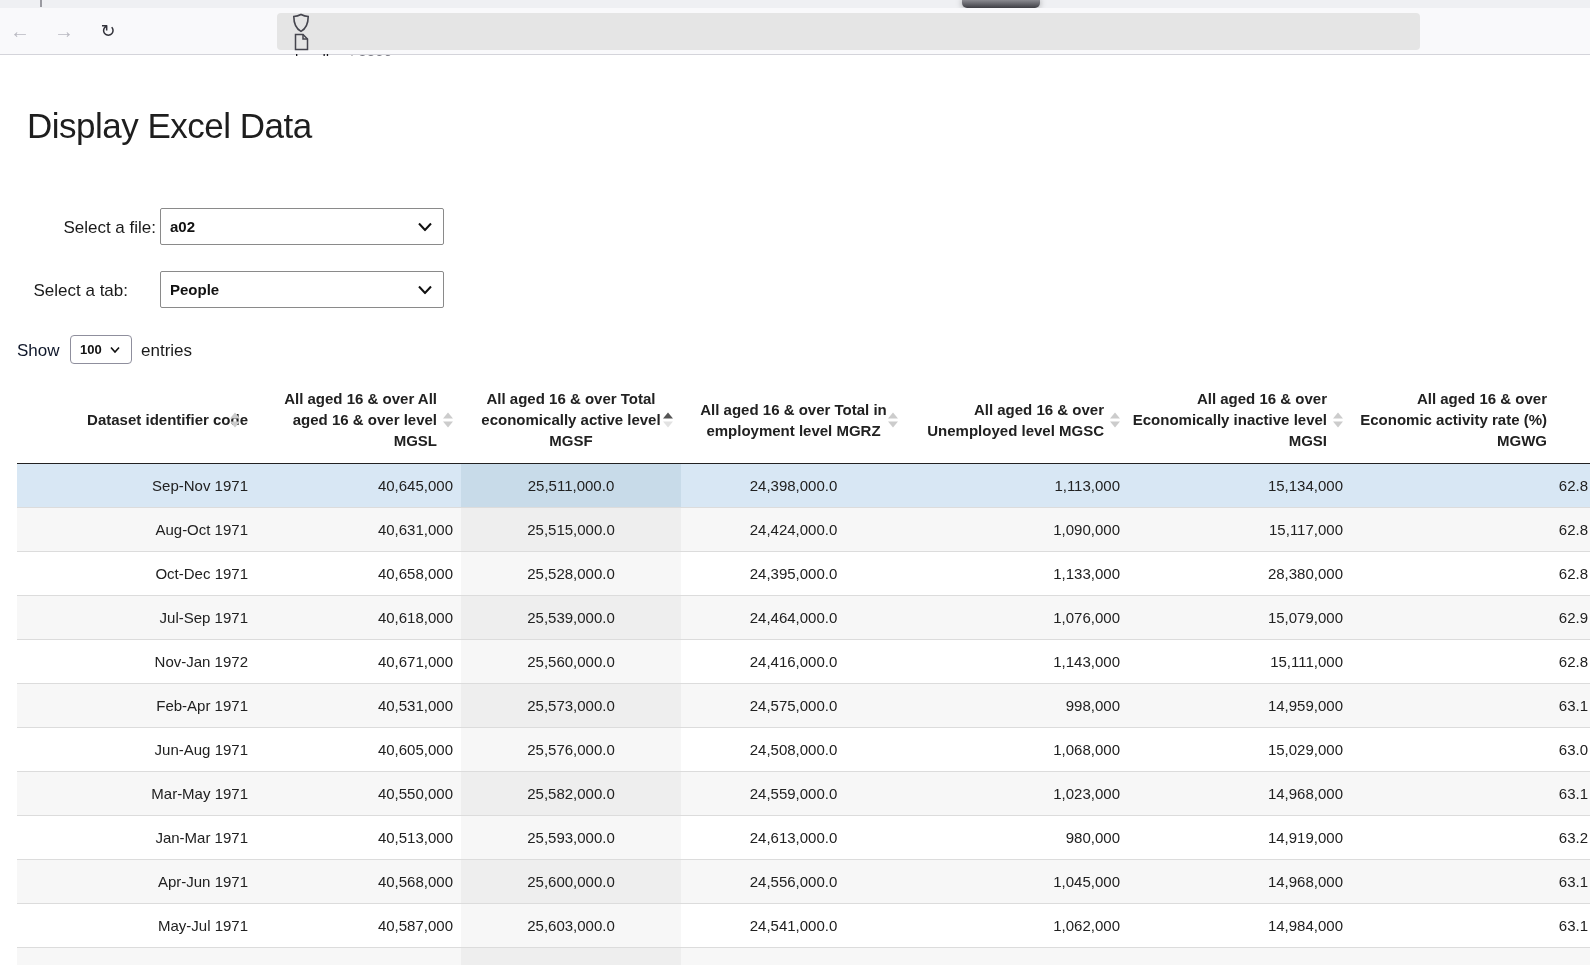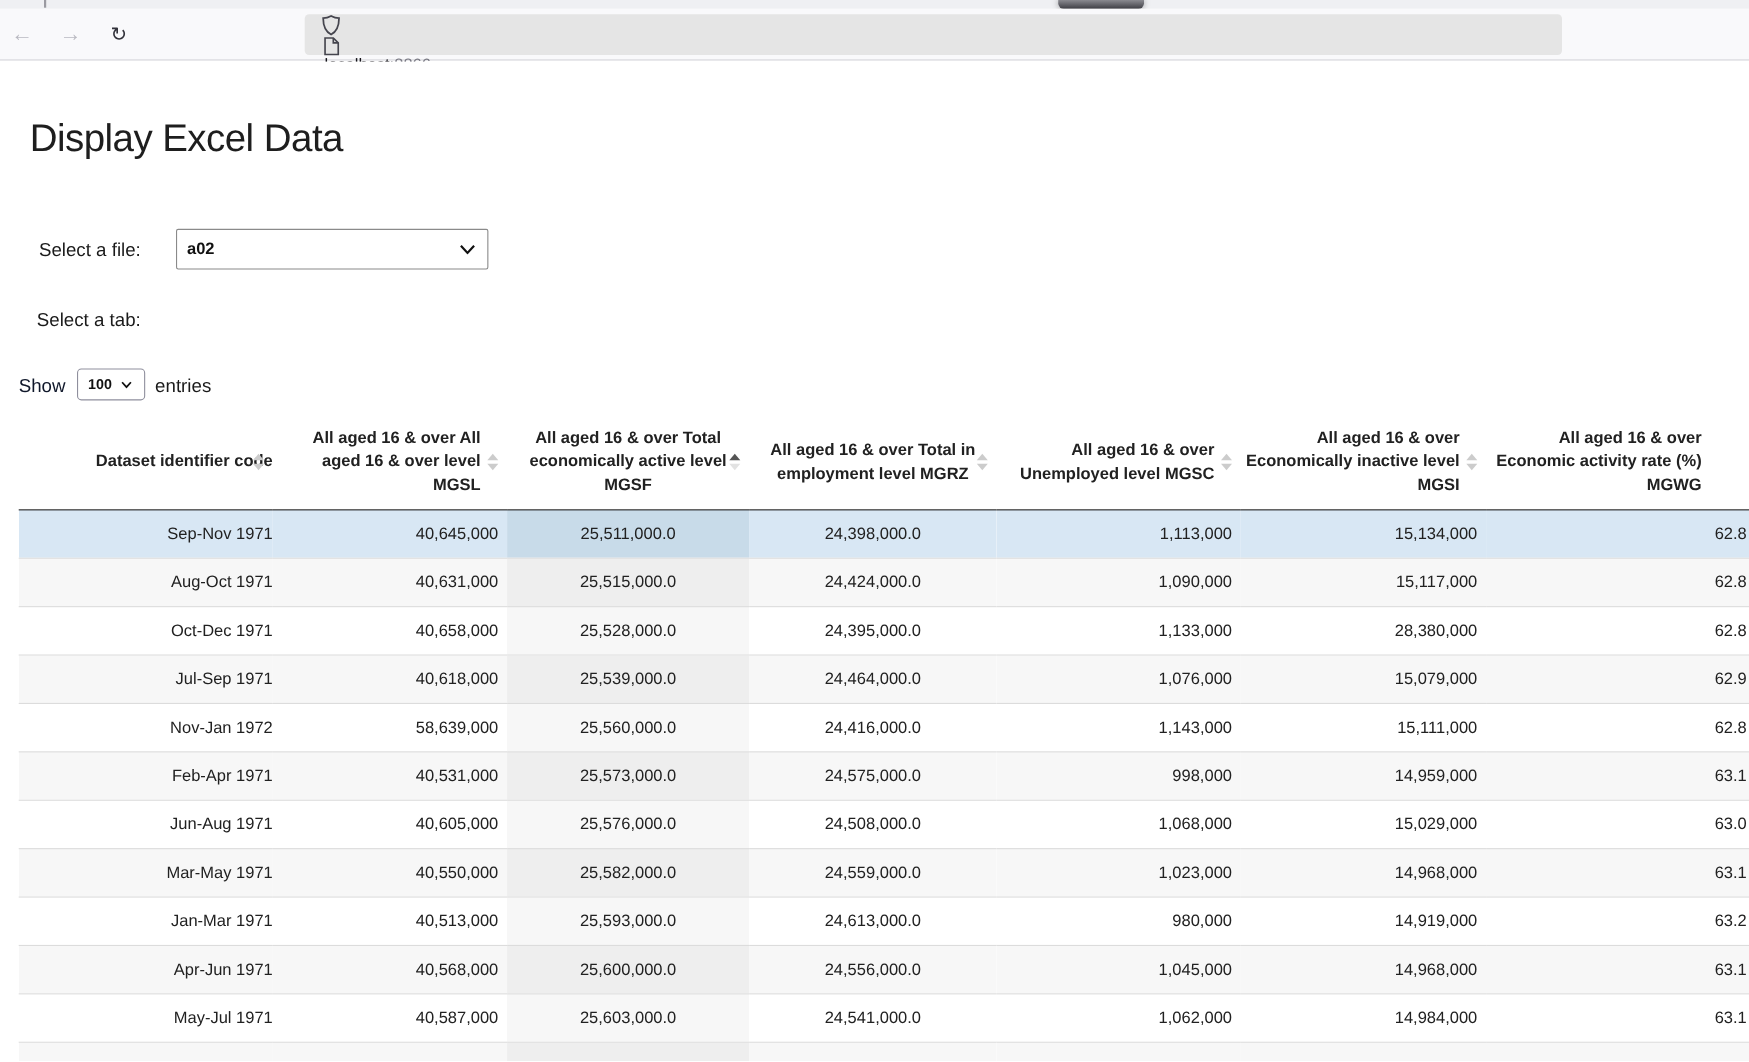--- a/index.html
+++ b/index.html
@@ -28,21 +28,21 @@
   #zoom-pill { margin-left:auto; background:#fff; border-radius:4px; padding:12px 11px;
     font-size:13px; color:#2a2a33; }
   #star-btn { margin-left:16px; margin-right:4px; font-size:20px; color:#4f4f59; line-height:1; }
 
   
   #content { position:absolute; top:56px; left:0; width:1590px; height:909px; background:#fff; overflow:hidden; }
   #page-title { position:absolute; left:27px; top:50px; font-size:35px; font-weight:400;
     color:#1e1e1e; letter-spacing:-0.5px; }
 
   .sel-label { position:absolute; left:0; width:128px; text-align:right; font-size:17px; color:#1a1a1a; }
-  #file-label { top:162px; }
+  #file-label { top:162px;margin-left:28px; }
   #tab-label  { top:225px; }
   .big-select-wrap { position:absolute; left:140px; width:284px; height:37px;margin-left:20px; }
   #file-select-wrap { top:152px; }
   #tab-select-wrap  { top:215px; }
   .big-select-wrap select, #entries-select {
     -webkit-appearance:none; appearance:none; background:#fff; font-family:inherit; }
   .big-select-wrap select { width:100%; height:100%; border:1px solid #8a8a8a; border-radius:2px;
     font-size:15px; font-weight:600; color:#111; padding:0 30px 0 9px; }
   .chev { position:absolute; pointer-events:none; right:12px; top:50%; transform:translateY(-50%); }
 
@@ -119,20 +119,28 @@
     <div id="file-select-wrap" class="big-select-wrap">
       <select>
         <option>a02</option>
       </select>
       <svg class="chev" width="14" height="9" viewBox="0 0 14 9">
         <polyline points="1,1 7,7.5 13,1" fill="none" stroke="#111" stroke-width="2"></polyline>
       </svg>
     </div>
 
     <div id="tab-label" class="sel-label">Select a tab:</div>
+    <div id="tab-select-wrap" class="big-select-wrap">
+      <select>
+        <option>People</option>
+      </select>
+      <svg class="chev" width="14" height="9" viewBox="0 0 14 9">
+        <polyline points="1,1 7,7.5 13,1" fill="none" stroke="#111" stroke-width="2"></polyline>
+      </svg>
+    </div>
 
     <div id="show-row">
       <span id="show-label">Show</span>
       <span id="entries-wrap">
         <select id="entries-select">
           <option>100</option>
         </select>
         <svg class="chev" width="10" height="7" viewBox="0 0 10 7">
           <polyline points="1,1 5,5.5 9,1" fill="none" stroke="#111" stroke-width="1.6"></polyline>
         </svg>
@@ -212,21 +220,21 @@
               <td class="c0 al-left">Jul-Sep 1971</td>
               <td class="c1 al-right">40,618,000</td>
               <td class="c2 al-center sorted-col">25,539,000.0</td>
               <td class="c3 al-center">24,464,000.0</td>
               <td class="c4 al-right">1,076,000</td>
               <td class="c5 al-right">15,079,000</td>
               <td class="c6 al-right">62.9</td>
             </tr>
             <tr class="">
               <td class="c0 al-left">Nov-Jan 1972</td>
-              <td class="c1 al-right">58,639,000</td>
+              <td class="c1 al-right">40,671,000</td>
               <td class="c2 al-center sorted-col">25,560,000.0</td>
               <td class="c3 al-center">24,416,000.0</td>
               <td class="c4 al-right">1,143,000</td>
               <td class="c5 al-right">15,111,000</td>
               <td class="c6 al-right">62.8</td>
             </tr>
             <tr class="stripe">
               <td class="c0 al-left">Feb-Apr 1971</td>
               <td class="c1 al-right">40,531,000</td>
               <td class="c2 al-center sorted-col">25,573,000.0</td>

